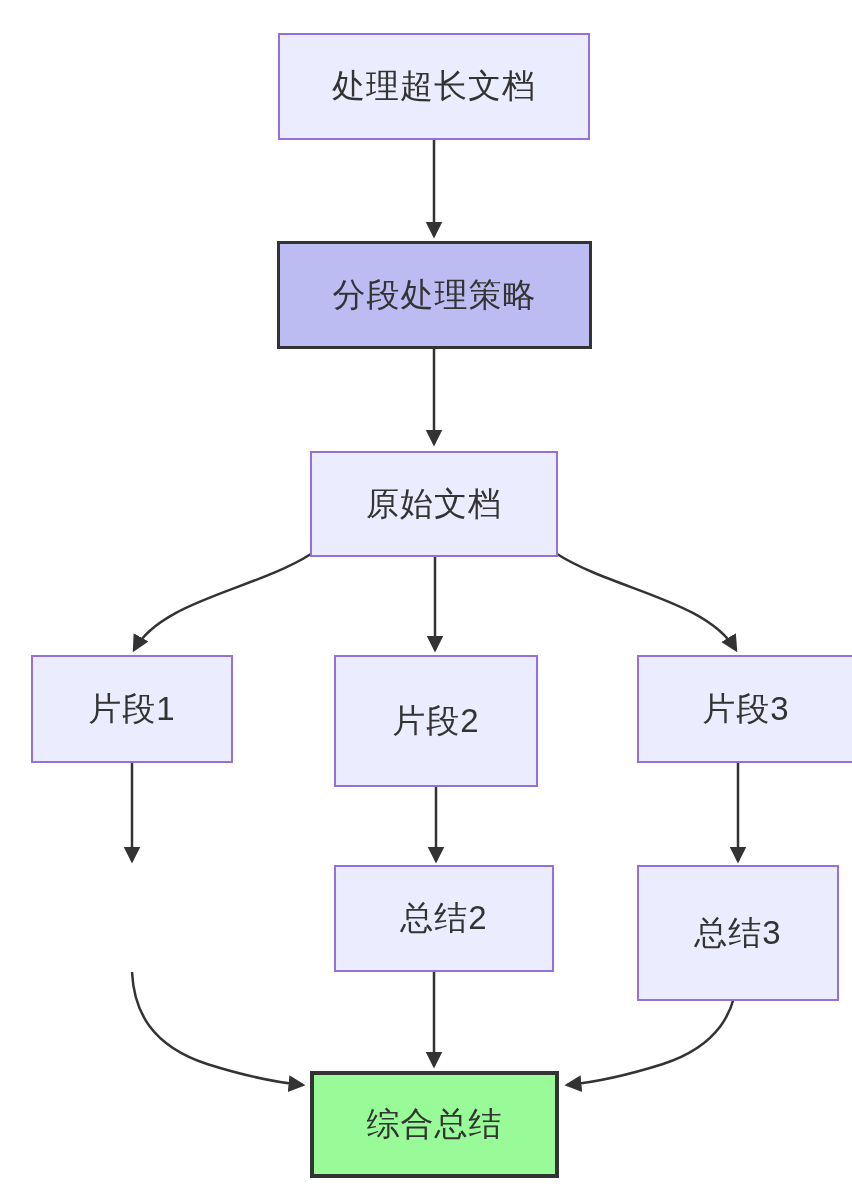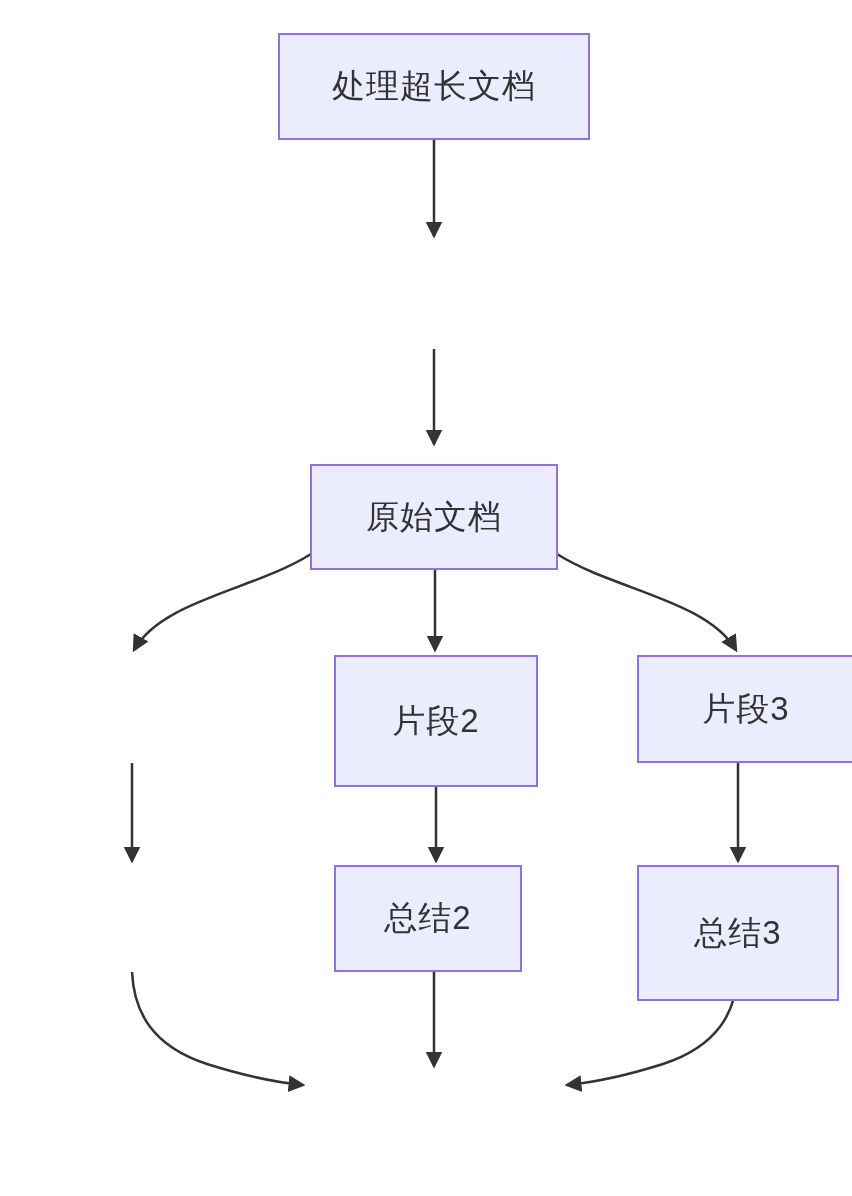--- a/index.html
+++ b/index.html
@@ -62,37 +62,46 @@
     <path class="edge" marker-end="url(#arrowhead)" d="M738 763 L738 861"></path>
     <path class="edge" marker-end="url(#arrowhead)" d="M132 972 C 134 1012, 152 1046, 207 1064 C 245 1076, 272 1082, 303 1085"></path>
     <path class="edge" marker-end="url(#arrowhead)" d="M434 972 L434 1066"></path>
     <path class="edge" marker-end="url(#arrowhead)" d="M738 972 C 736 1012, 718 1046, 663 1064 C 625 1076, 598 1082, 567 1085"></path>
   </svg>
 
   <div class="node" style="left:278px;top:33px;width:312px;height:107px">
     <span>处理超长文档</span>
   </div>
 
+  <div class="node node-strategy" style="left:277px;top:241px;width:315px;height:108px">
+    <span>分段处理策略</span>
+  </div>
 
-  <div class="node" style="left:310px;top:464px;width:248px;height:106px">
+  <div class="node" style="left:310px;top:451px;width:248px;height:106px">
     <span>原始文档</span>
   </div>
 
+  <div class="node" style="left:31px;top:655px;width:202px;height:108px">
+    <span>片段1</span>
+  </div>
 
   <div class="node" style="left:334px;top:655px;width:204px;height:132px">
     <span>片段2</span>
   </div>
 
   <div class="node" style="left:637px;top:655px;width:218px;height:108px">
     <span>片段3</span>
   </div>
 
 
-  <div class="node" style="left:334px;top:865px;width:188px;height:107px">
+  <div class="node" style="left:334px;top:865px;width:220px;height:107px">
     <span>总结2</span>
   </div>
 
   <div class="node" style="left:637px;top:865px;width:202px;height:136px">
     <span>总结3</span>
   </div>
 
+  <div class="node node-result" style="left:310px;top:1071px;width:249px;height:107px">
+    <span>综合总结</span>
+  </div>
 
 </div>
 
 </body></html>

